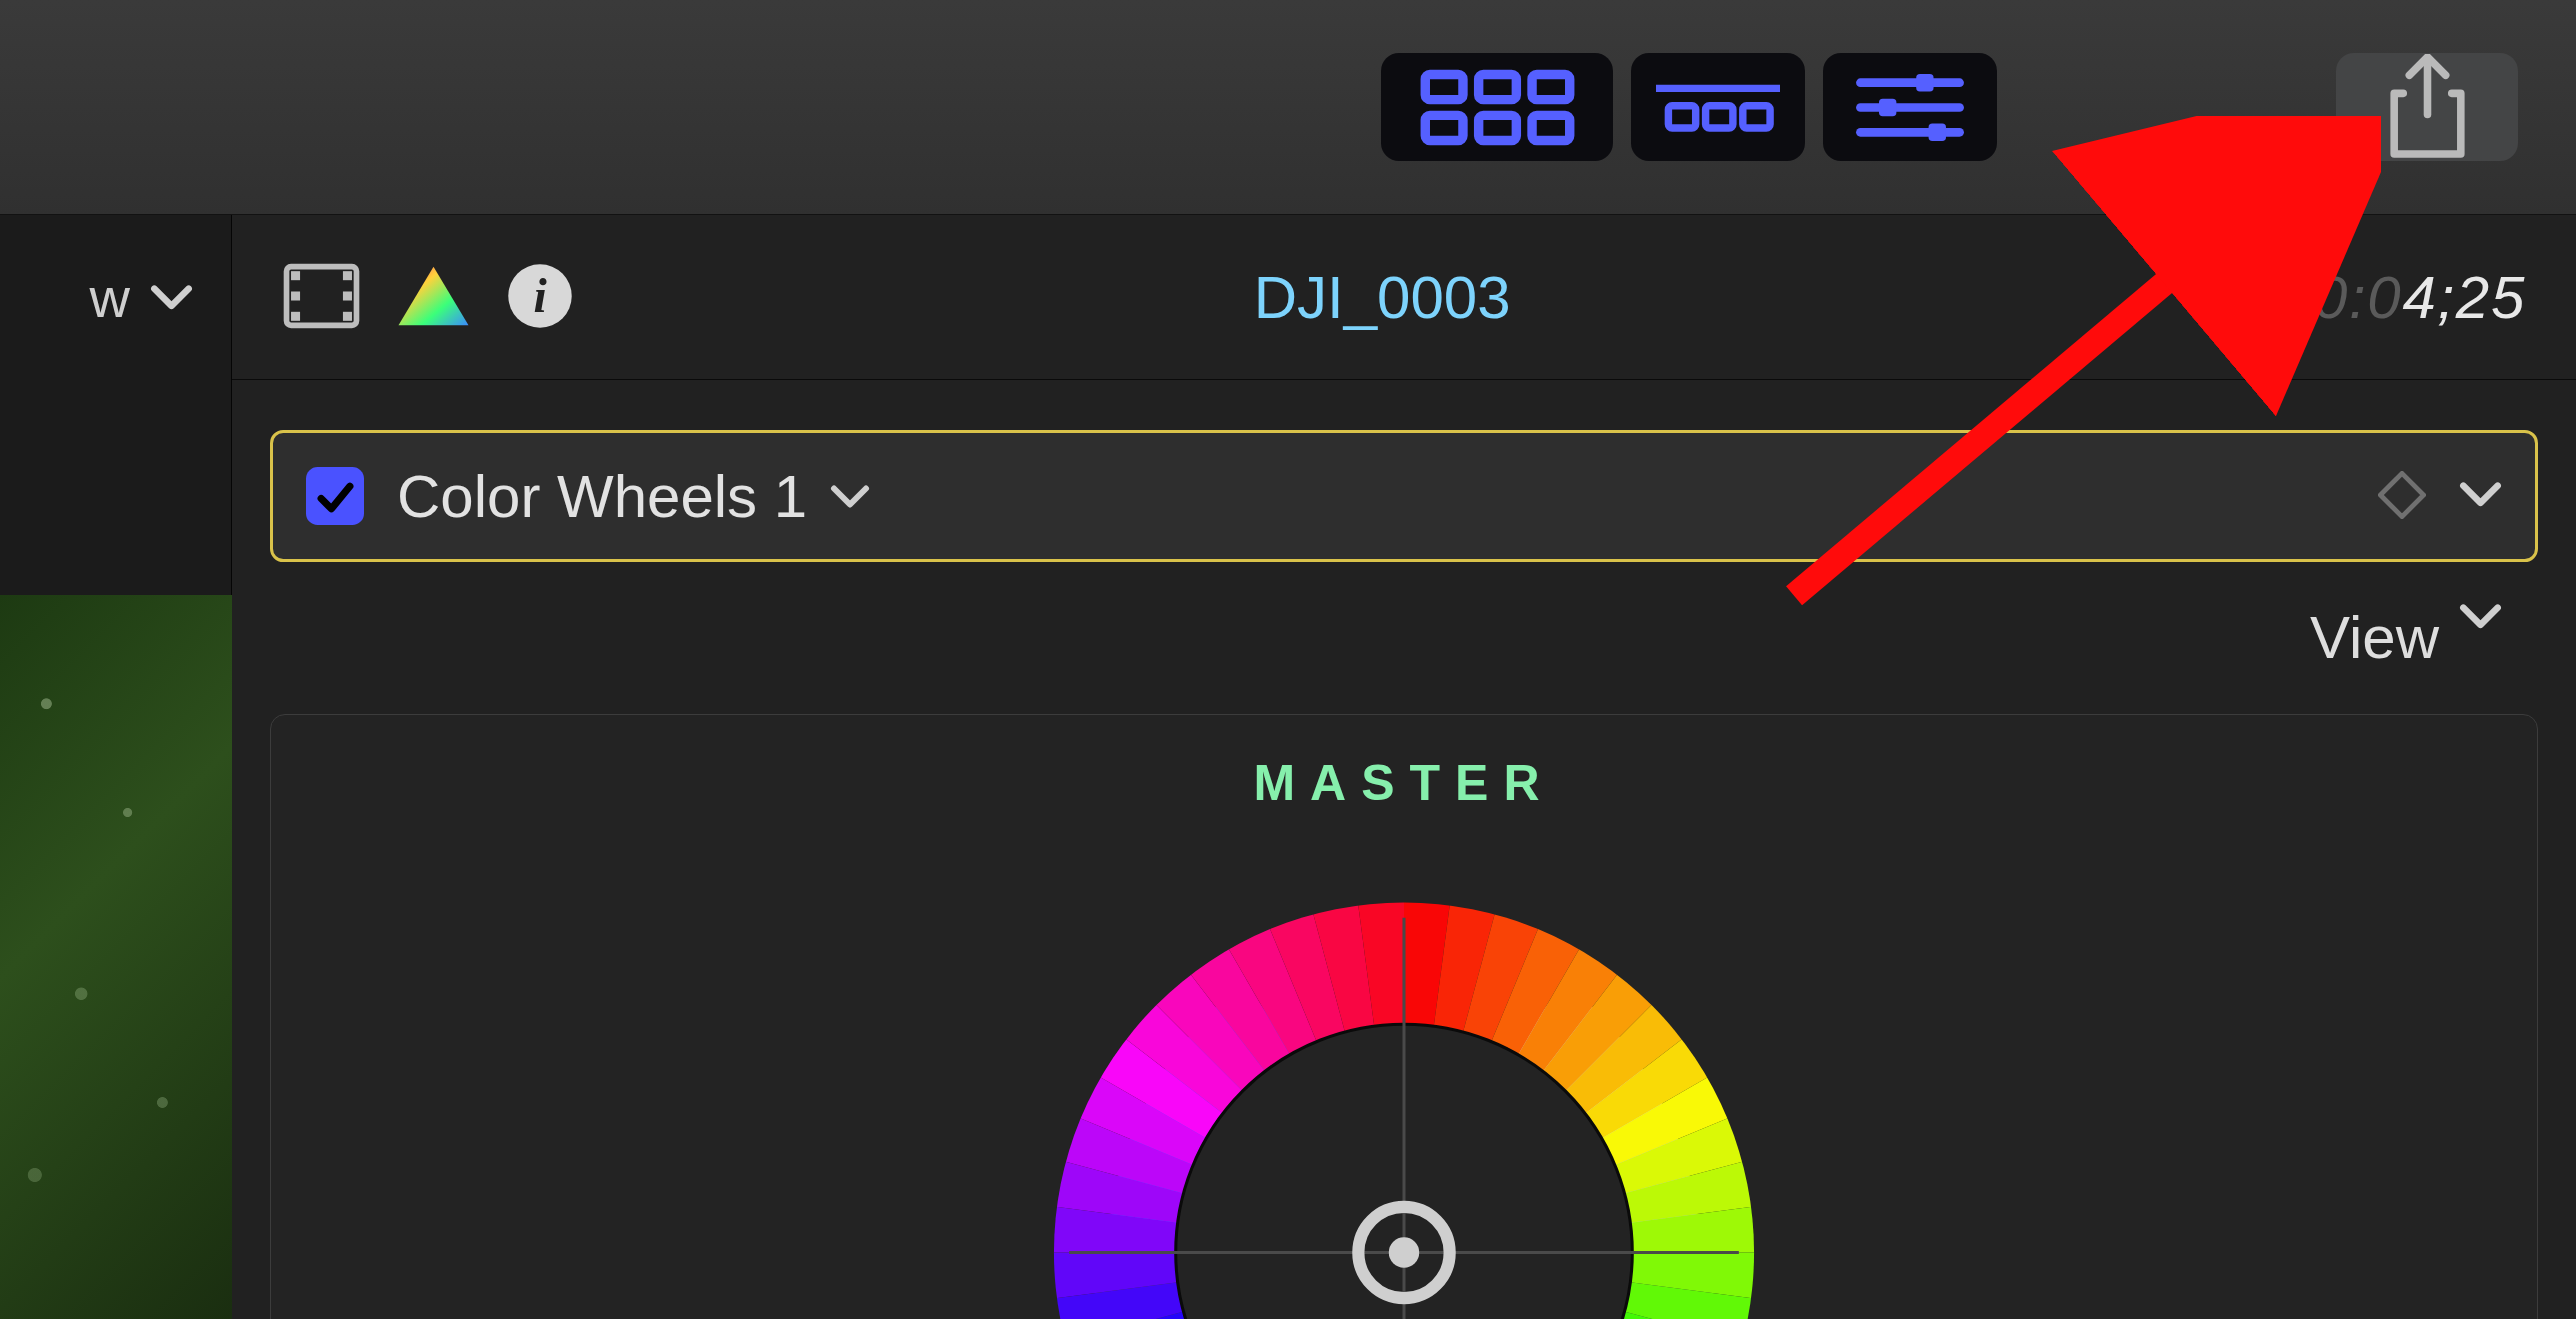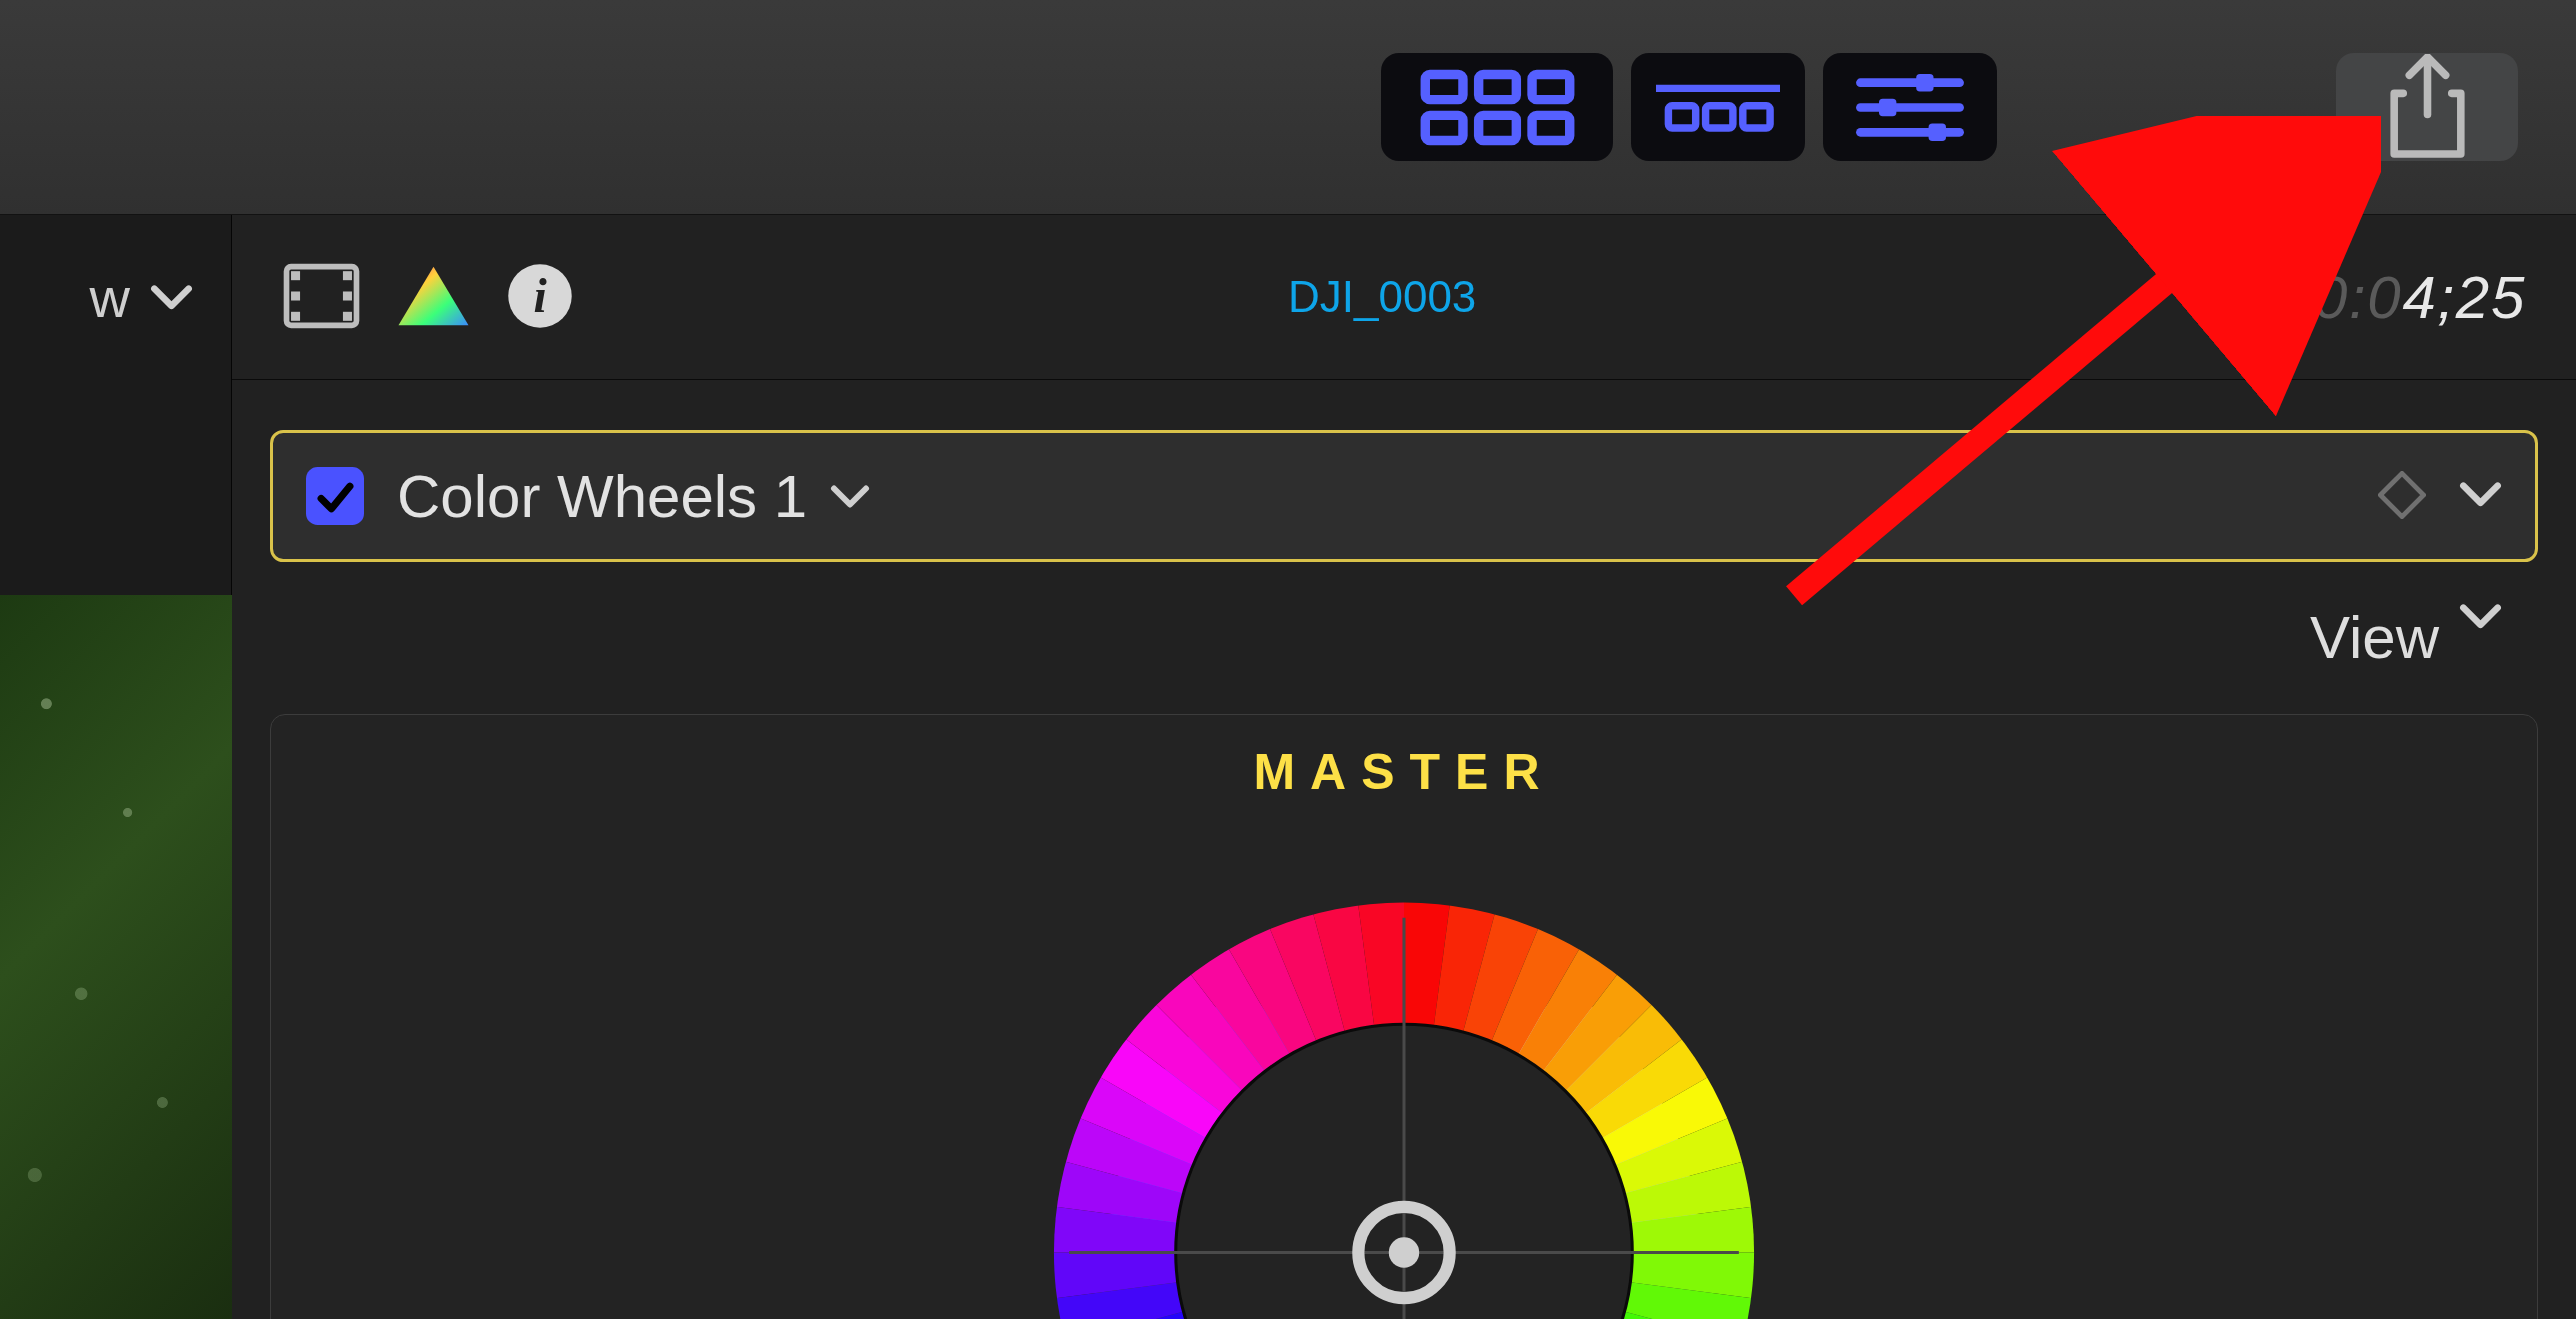--- a/index.html
+++ b/index.html
@@ -108,22 +108,22 @@
   .inspector-header {
     height: 165px;
     display: flex;
     align-items: center;
     padding: 0 50px;
     gap: 33px;
     border-bottom: 1.7px solid #0a0a0a;
   }
   .inspector-header .spacer { flex: 1; }
   .clip-name {
-    font-size: 44px;
-    color: #0ea5e9;
+    font-size: 60px;
+    color: #7dd3fc;
     font-weight: 400;
   }
   .timecode {
     font-size: 60px;
     font-variant-numeric: tabular-nums;
     letter-spacing: 1.7px;
     font-style: italic;
   }
   .timecode .dim { color: #5a5a5a; }
   .timecode .bright { color: #e8e8e8; }
@@ -174,23 +174,23 @@
     border-radius: 15px;
     background: #232323;
     height: 761px;
     position: relative;
     overflow: hidden;
   }
   .wheel-title {
     text-align:center;
     font-size: 50px;
     letter-spacing: 15px;
-    color: #fde047;
+    color: #86efac;
     font-weight: 600;
-    padding-top: 28px;
+    padding-top: 39px;
   }
   .wheel-wrap {
     position:absolute;
     left:50%;
     top: 157px;
     transform: translateX(-50%);
     width: 761px;
     height: 761px;
   }
   .wheel-wrap svg { width:100%; height:100%; display:block; }

